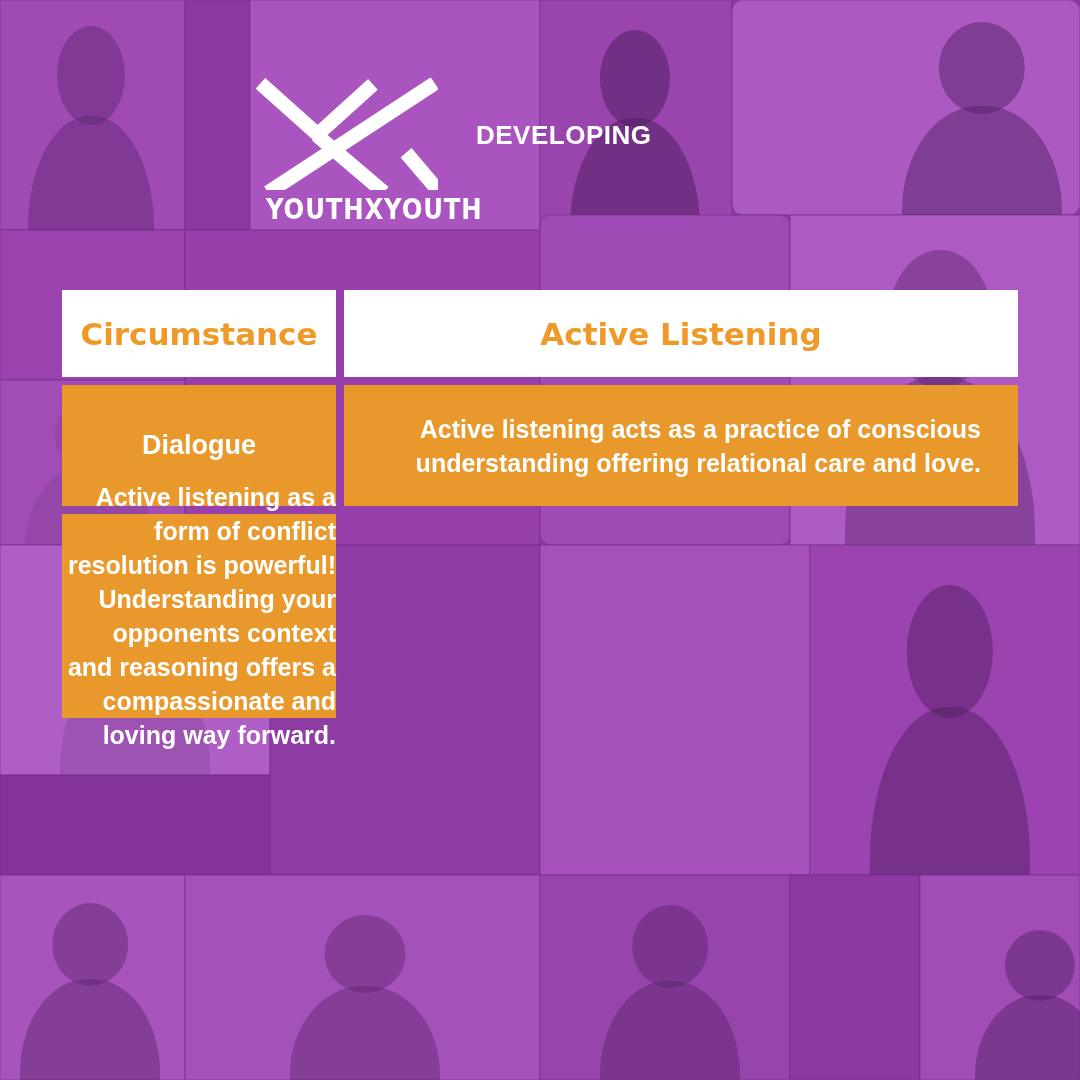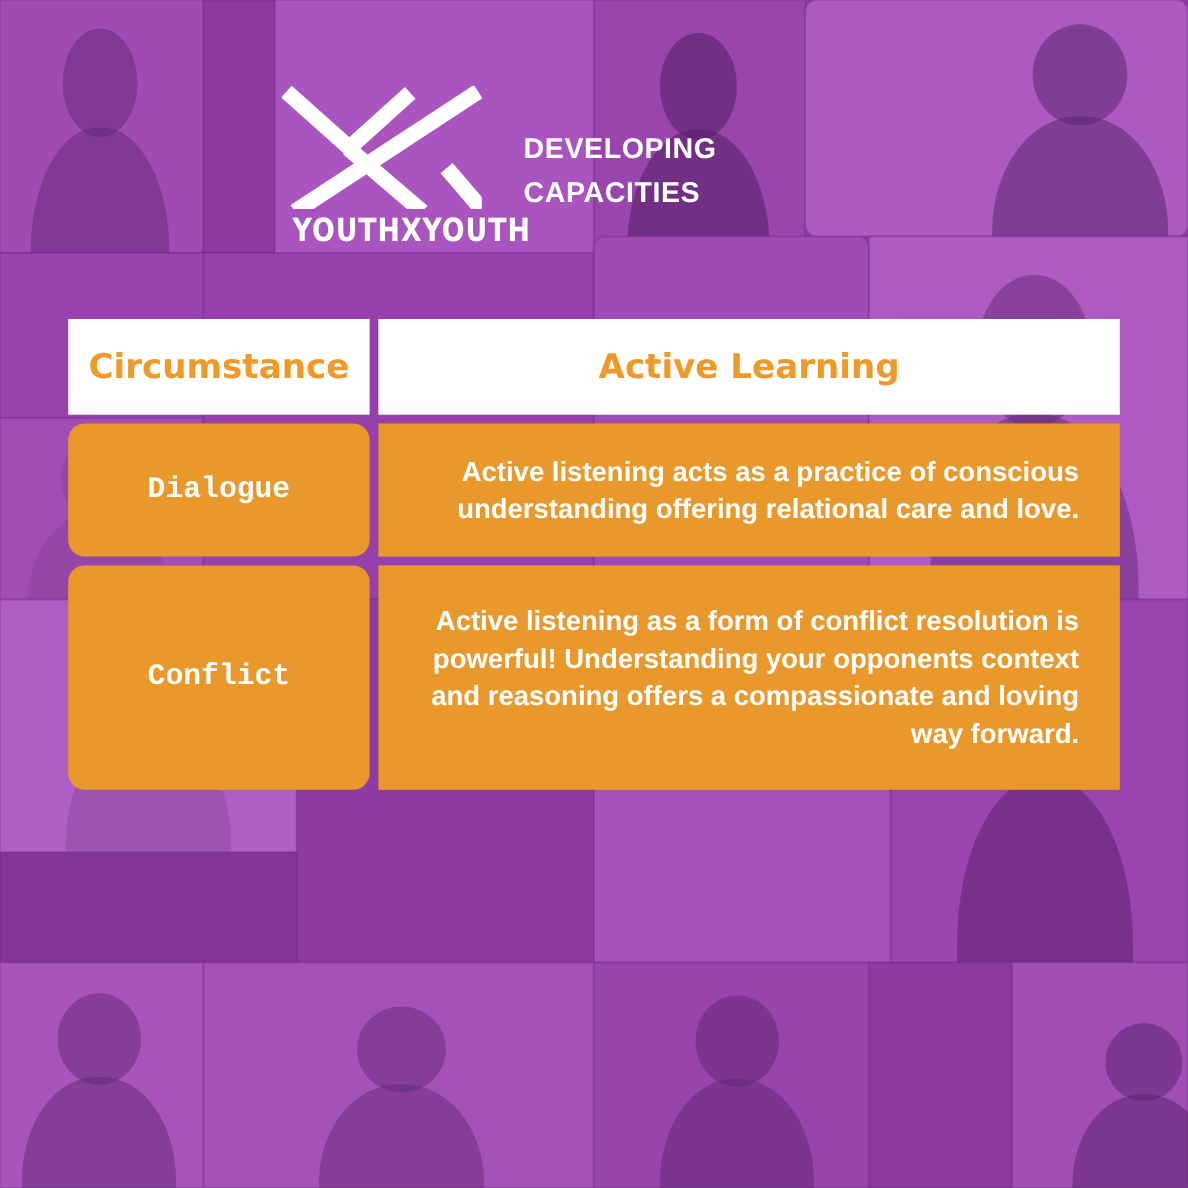--- a/index.html
+++ b/index.html
@@ -39,21 +39,21 @@
   
   .table{
     position:absolute;left:62px;top:290px;width:1056px;
     display:grid;grid-template-columns:274px 674px;
     grid-template-rows:87px 121px 204px 239px;gap:8px;
   }
   .cell{display:flex;align-items:center;justify-content:center;text-align:center;}
   .th{background:var(--white,#fff);color:var(--orange-header-text,#ef9a28);
     font-family:"DejaVu Sans","Liberation Sans",sans-serif;font-weight:800;font-size:31px;}
   .label{background:var(--orange,#e9992b);color:var(--white,#fff);
-    font-family:Liberation Mono, monospace;font-weight:800;font-size:27px;border-radius:15px;}
+    font-family:Liberation Sans, sans-serif;font-weight:800;font-size:27px;}
   .desc{background:var(--orange,#e9992b);color:var(--white,#fff);
     font-size:25px;line-height:34px;font-weight:700;text-align:right;}
   .desc > div{max-width:600px;}
 </style>
 </head>
 <body>
 
 <div class="canvas">
 
   <div class="bg">
@@ -115,32 +115,30 @@
         <line x1="110" y1="102" x2="232" y2="206"></line>
         <line x1="324" y1="8" x2="22" y2="206"></line>
         <line x1="272" y1="134" x2="330" y2="202"></line>
       </g>
     </svg>
   </div>
   <div class="wordmark">YOUTHXYOUTH</div>
 
   <div class="title">
     <div>DEVELOPING</div>
-    <div>CAPACITIES</div>
   </div>
 
   <div class="table">
     <div class="cell th">Circumstance</div>
-    <div class="cell th">Active Learning</div>
+    <div class="cell th">Active Listening</div>
 
     <div class="cell label">Dialogue</div>
     <div class="cell desc">
       <div>Active listening acts as a practice of conscious understanding offering relational care and love.</div>
     </div>
 
-    <div class="cell label">Conflict</div>
     <div class="cell desc">
       <div>Active listening as a form of conflict resolution is powerful! Understanding your opponents context and reasoning offers a compassionate and loving way forward.</div>
     </div>
 
   </div>
 
 </div>
 
 </body></html>

